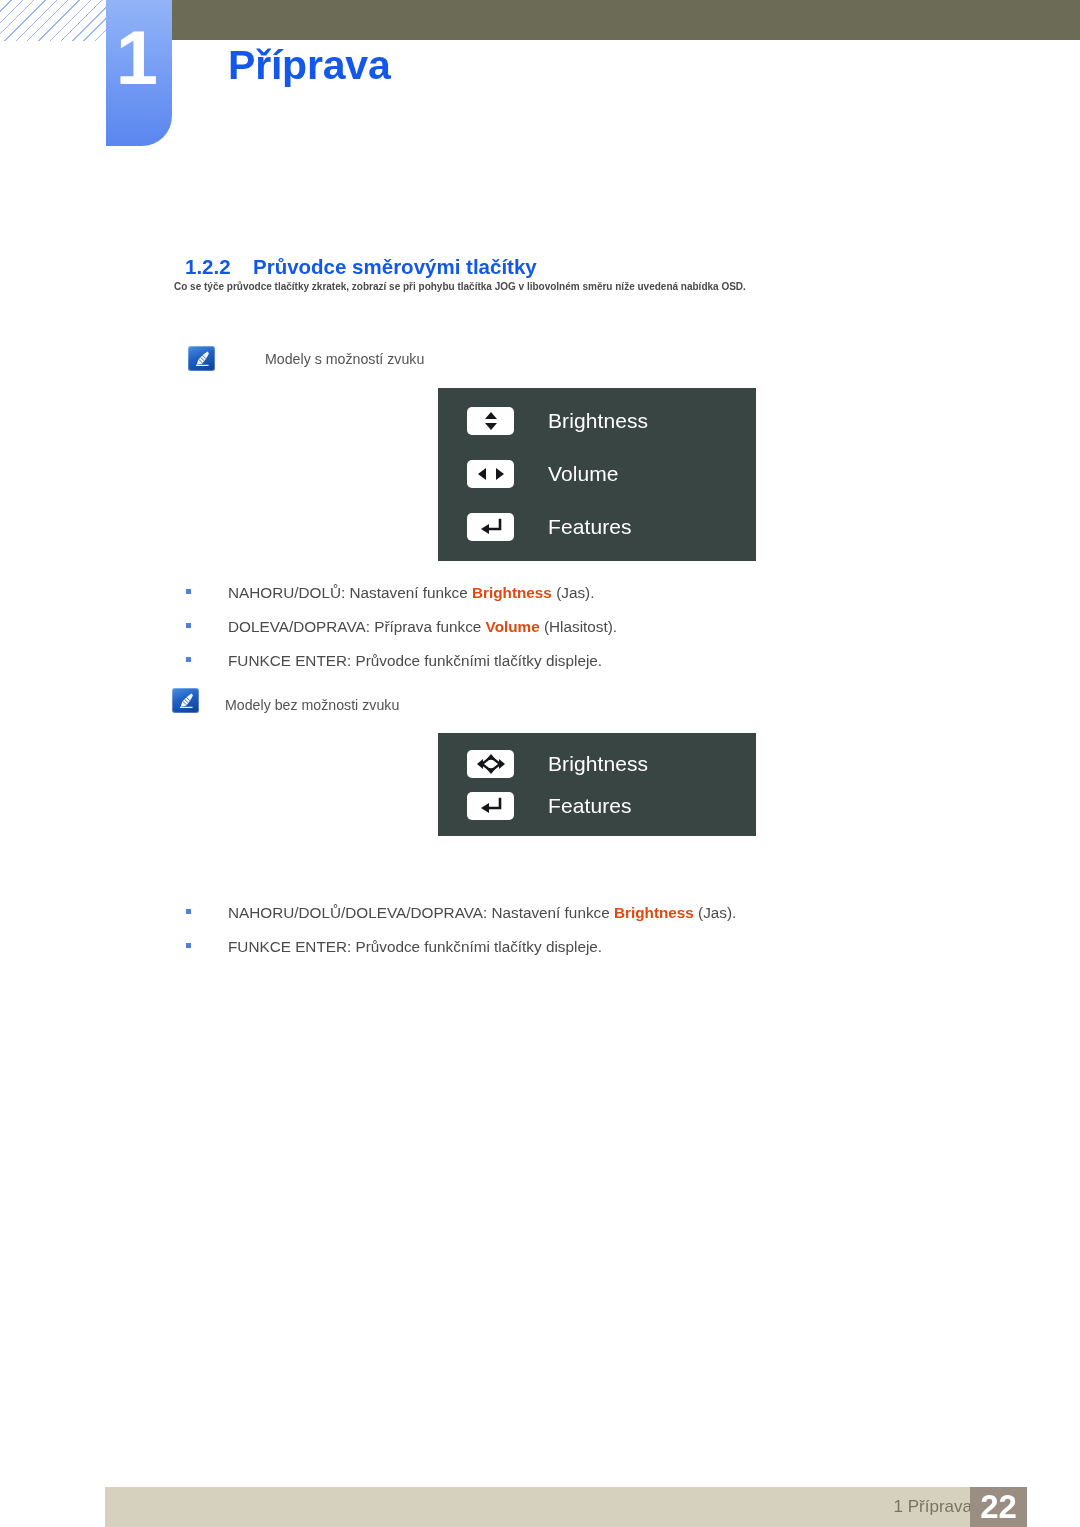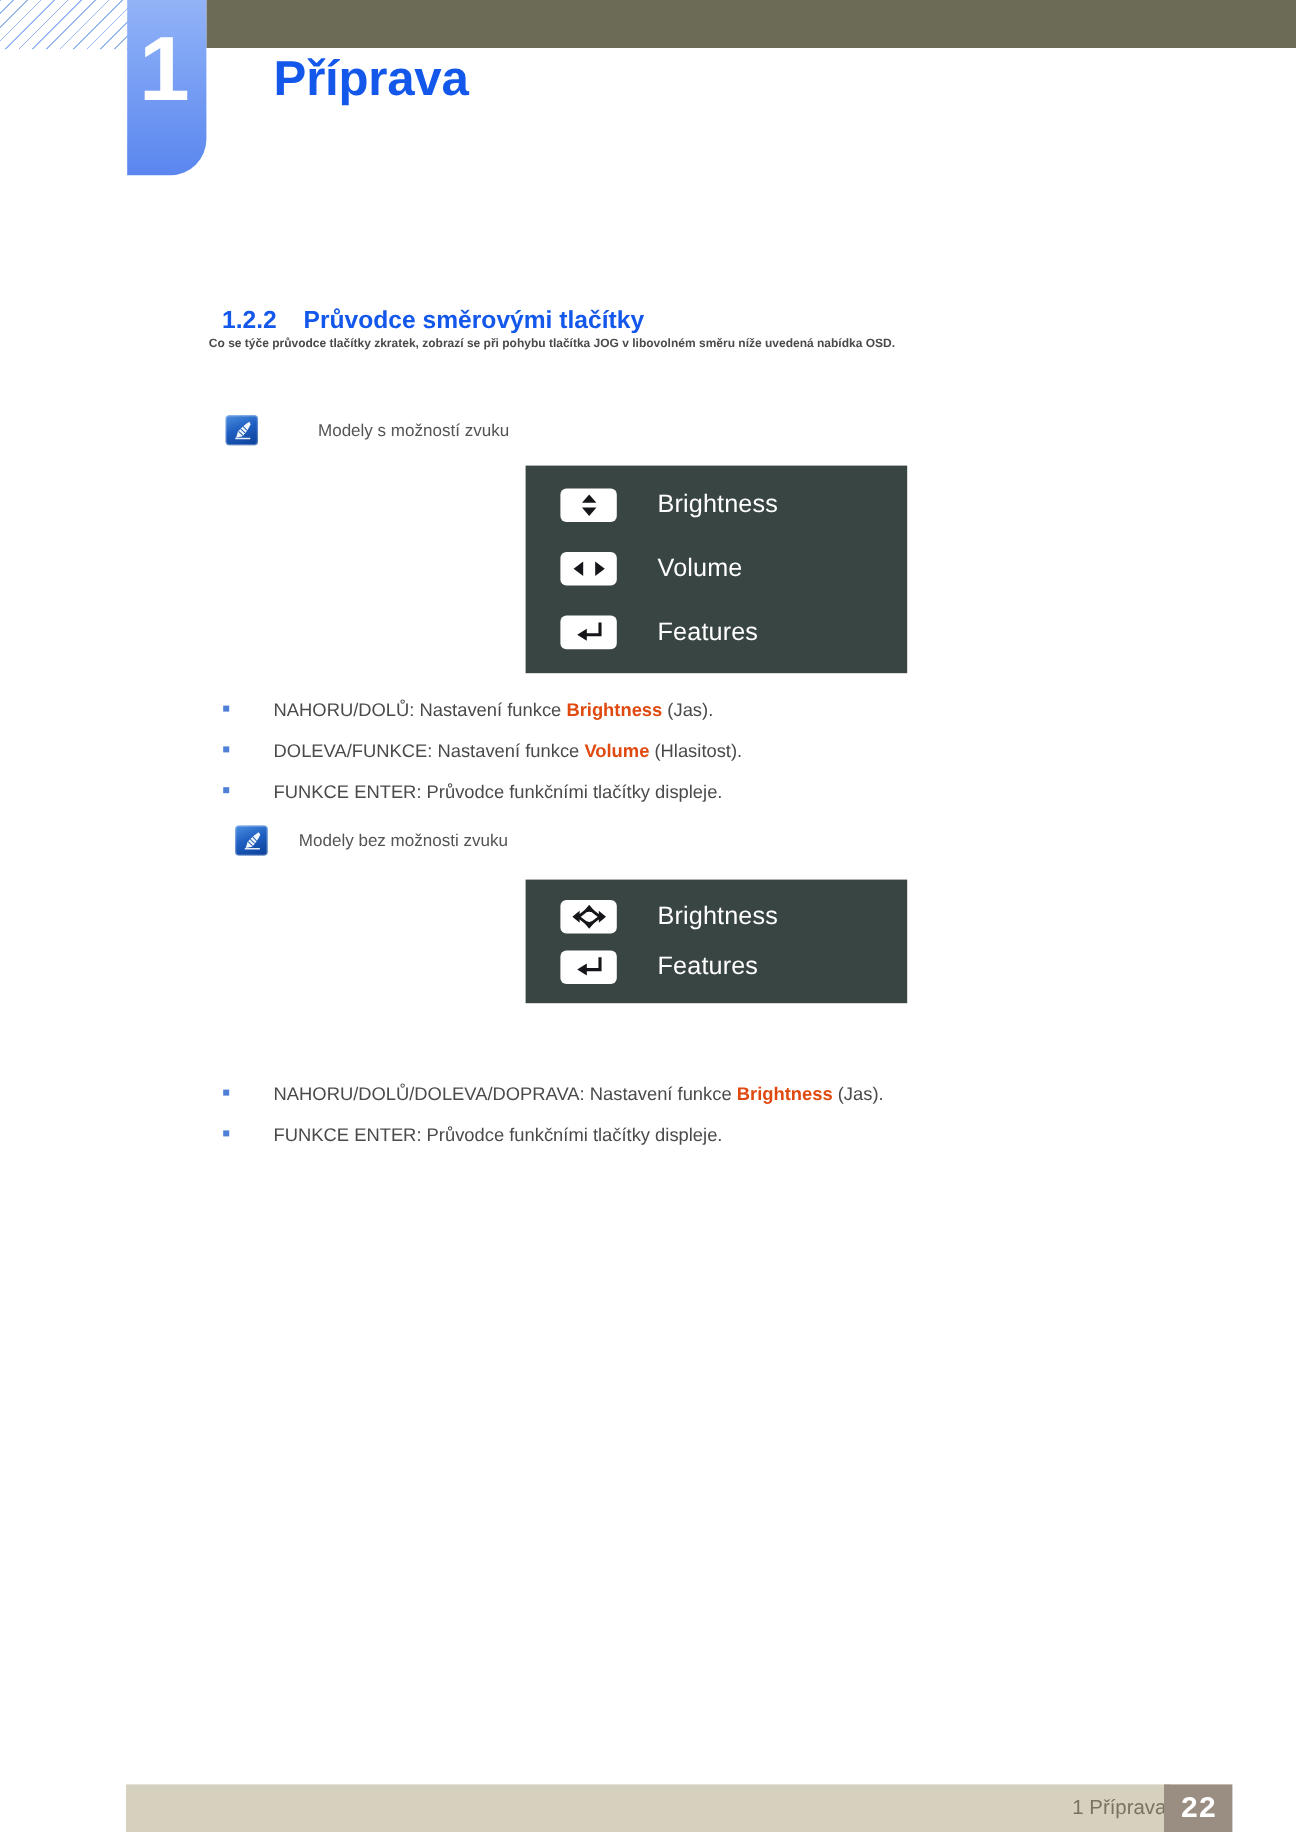--- a/index.html
+++ b/index.html
@@ -205,23 +205,22 @@
     top: 1487px;
     width: 57px;
     height: 40px;
     background: #9a8d81;
     display: flex;
     align-items: center;
     justify-content: center;
   }
   .footer-page span {
     color: #ffffff;
-    font-size: 25px;
-    font-weight: bold;
-    font-family: Liberation Mono, monospace;
+    font-size: 33px;
+    font-weight: bold;
   }
 </style>
 </head>
 <body>
 
 <div class="hatch-block"></div>
 <div class="olive-bar"></div>
 <div class="chapter-tab">
   <div class="num">1</div>
 </div>
@@ -279,29 +278,29 @@
   </div>
 </div>
 
 <div class="bullets" style="top:576px;">
   <div class="bullet-item">
     <span class="bullet-dot"></span>
     <span><span>NAHORU/DOLŮ: Nastavení funkce </span><span class="hl">Brightness</span><span> (Jas).</span></span>
   </div>
   <div class="bullet-item">
     <span class="bullet-dot"></span>
-    <span><span>DOLEVA/FUNKCE: Nastavení funkce </span><span class="hl">Volume</span><span> (Hlasitost).</span></span>
+    <span><span>DOLEVA/DOPRAVA: Příprava funkce </span><span class="hl">Volume</span><span> (Hlasitost).</span></span>
   </div>
   <div class="bullet-item">
     <span class="bullet-dot"></span>
     <span><span>FUNKCE ENTER: Průvodce funkčními tlačítky displeje.</span><span class="hl"></span><span></span></span>
   </div>
 </div>
 
-<div class="note-row" style="left:196px; top:688px;">
+<div class="note-row" style="left:172px; top:688px;align-items:flex-end;">
   <div class="note-icon">
     <svg class="pen" viewBox="0 0 20 20">
       <path d="M16.5 2.6 C13.2 4.6 9.6 7.8 6.6 11.2 L5.0 16.6 L10.6 15.4 C13.6 12.2 16.2 8.4 17.8 4.8 Z" fill="#ffffff" opacity="0.95"></path>
       <path d="M4.2 17.2 L17.4 17.2" stroke="#ffffff" stroke-width="1.3" fill="none" opacity="0.9"></path>
       <path d="M7.2 11.0 L11.0 14.6" stroke="#2a63b8" stroke-width="0.9" fill="none"></path>
       <path d="M9.0 8.8 L12.8 12.4" stroke="#2a63b8" stroke-width="0.9" fill="none"></path>
       <path d="M11.0 6.6 L14.6 10.2" stroke="#2a63b8" stroke-width="0.9" fill="none"></path>
     </svg>
   </div>
   <div class="note-label">Modely bez možnosti zvuku</div>

